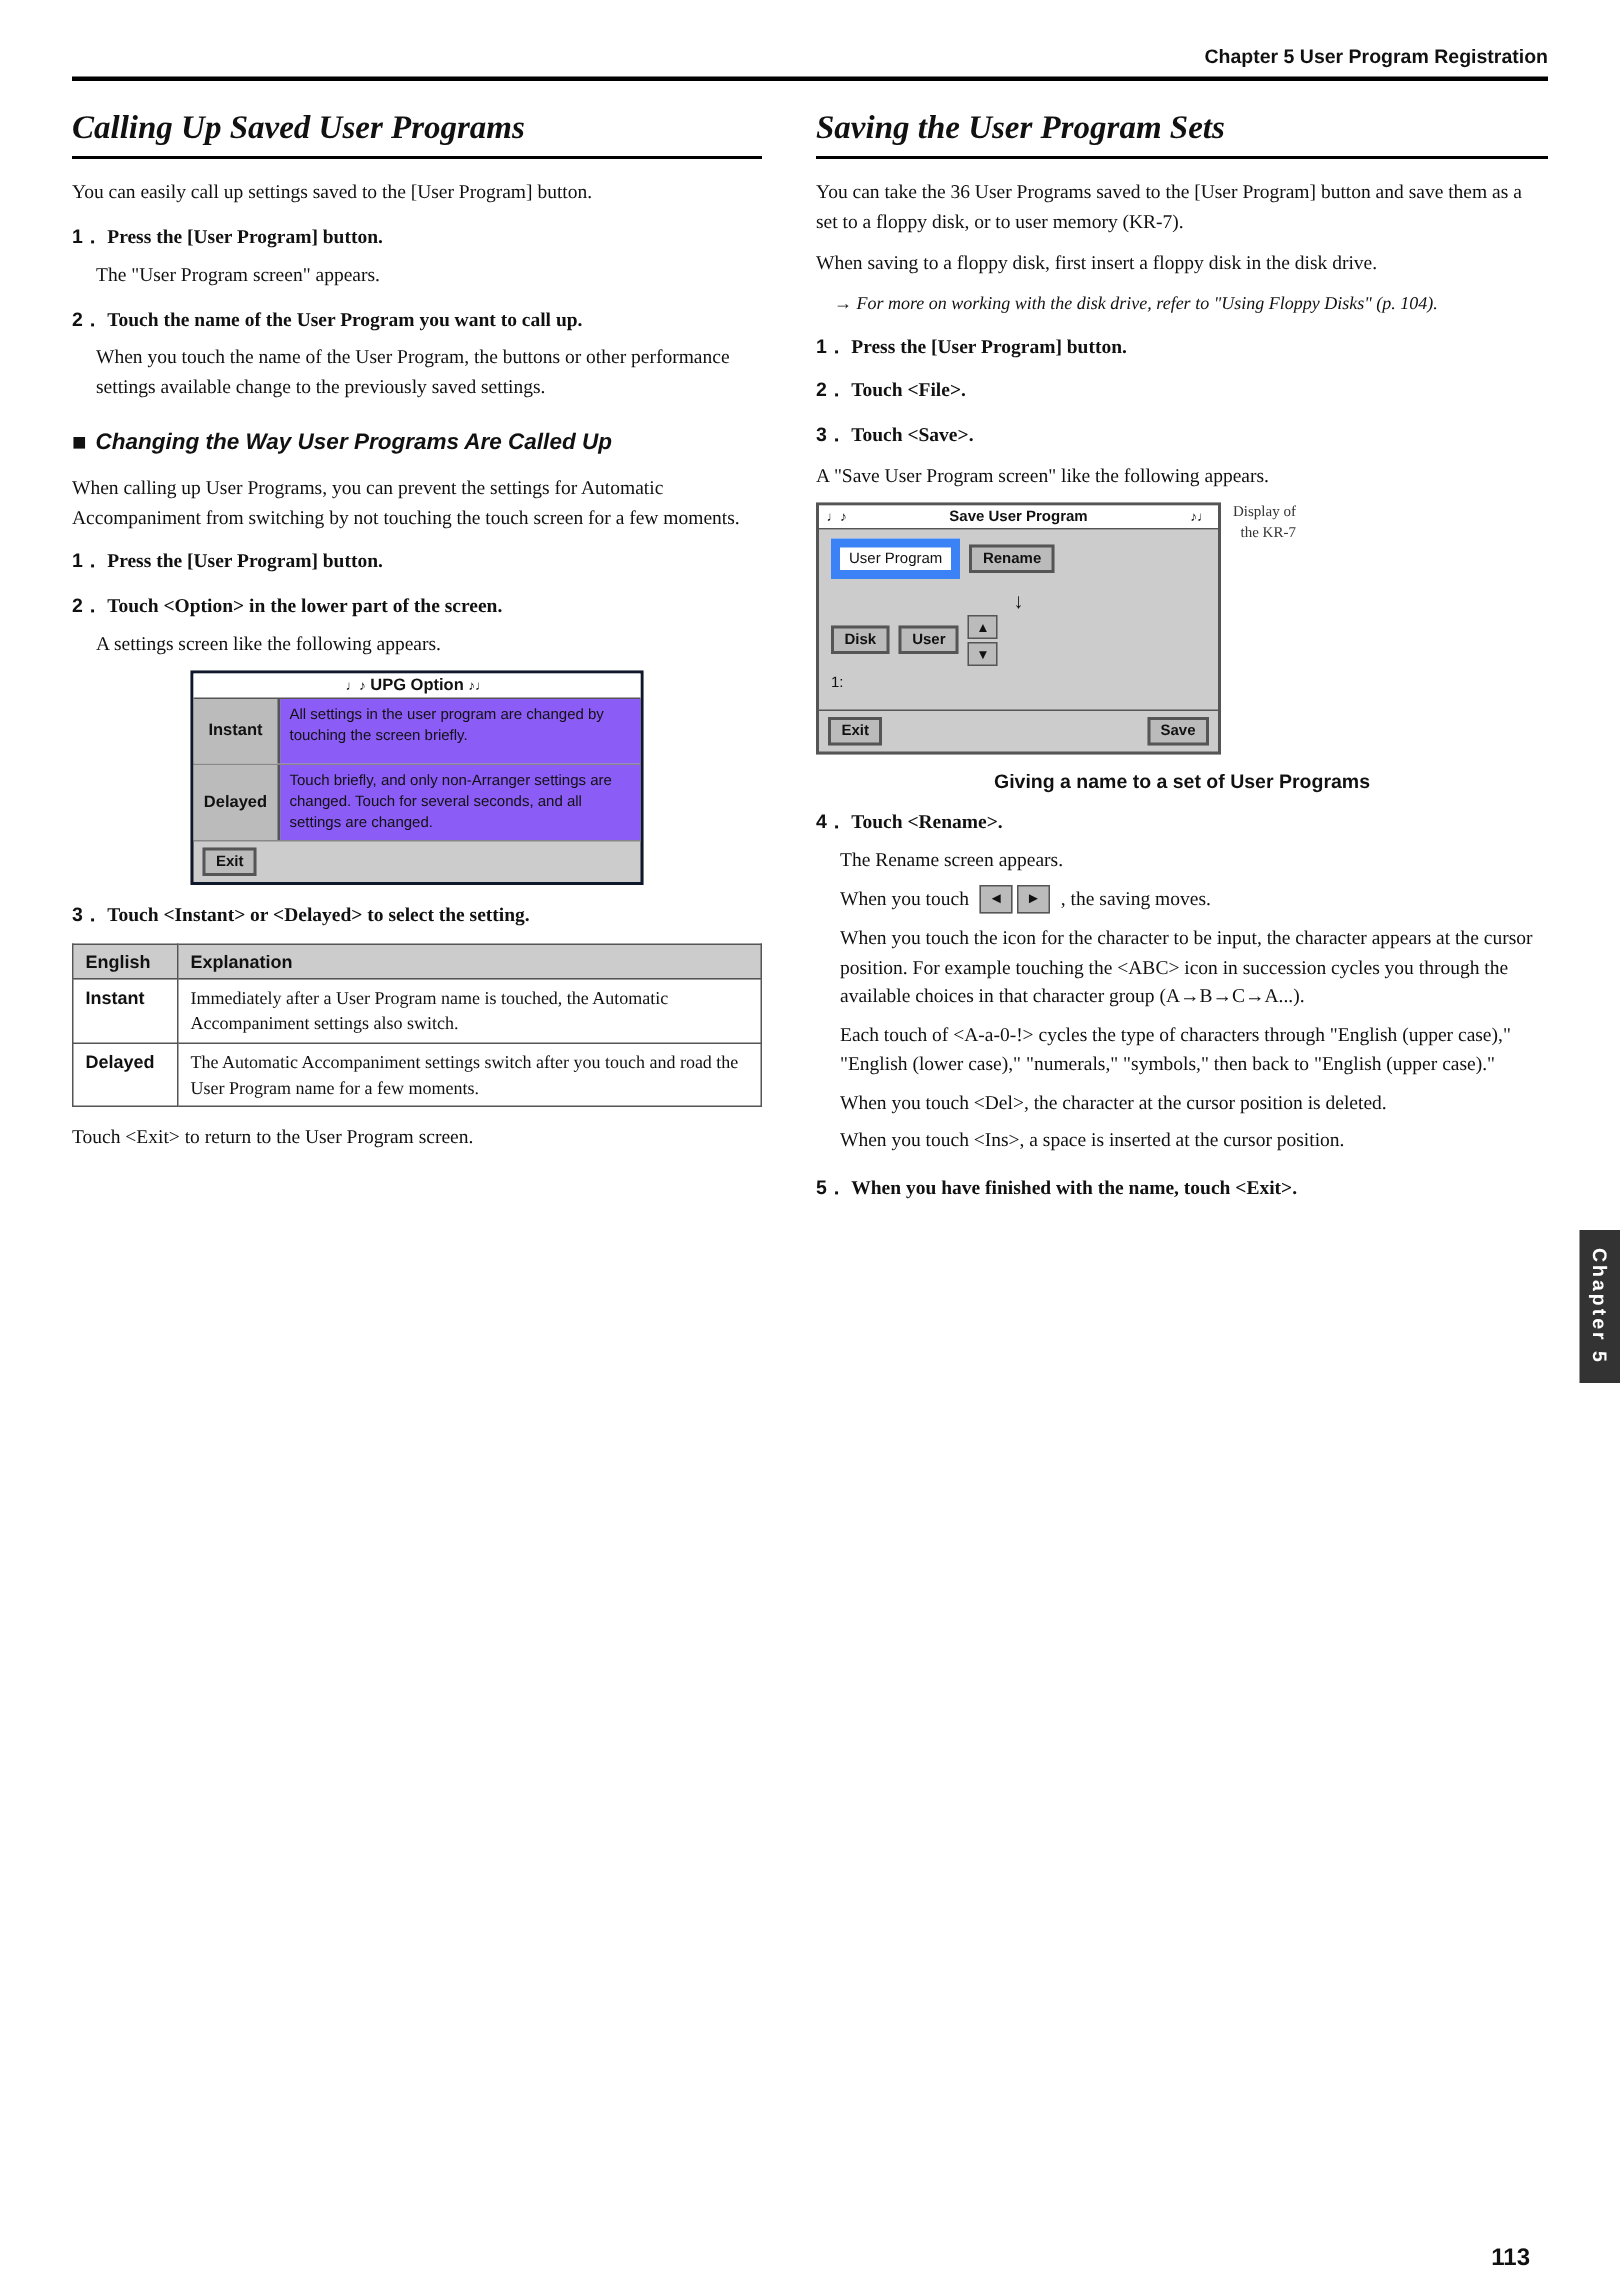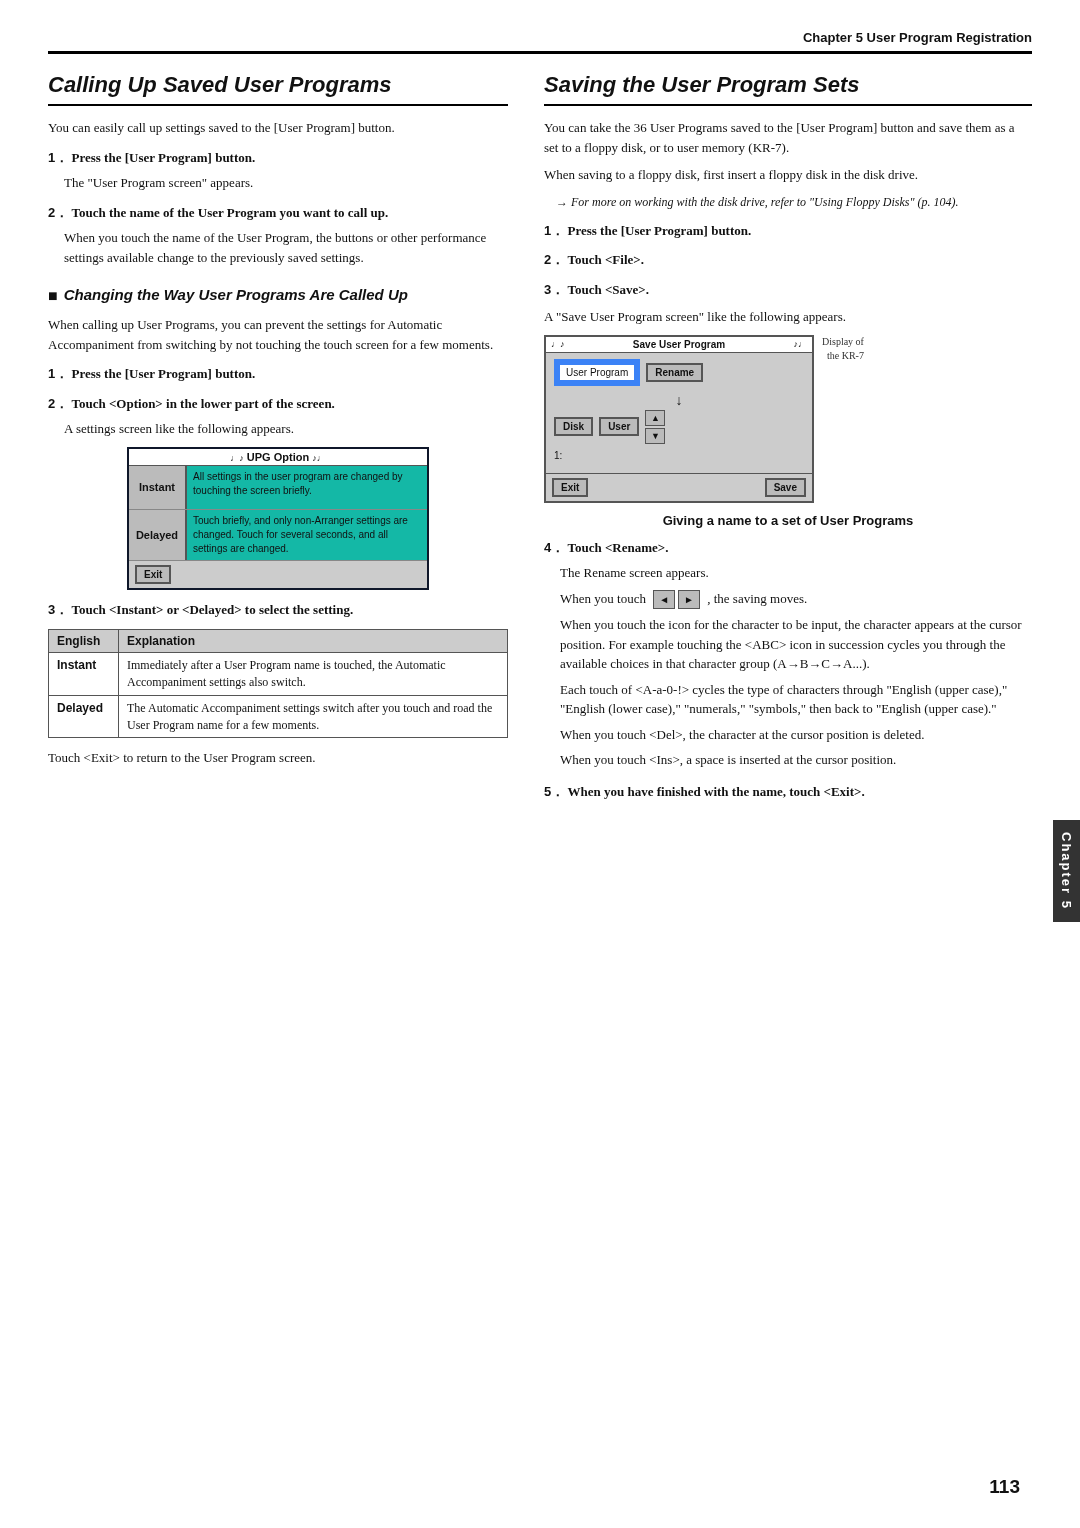--- a/index.html
+++ b/index.html
@@ -32,21 +32,21 @@
     }
     .col-left {
       width: 460px;
       flex-shrink: 0;
     }
     .col-right {
       flex: 1;
     }
     
     .section-title {
-      font-family: Liberation Sans, sans-serif;
+      font-family: Liberation Serif, serif;
       font-size: 22px;
       font-weight: bold;
       font-style: italic;
       border-bottom: 2px solid #000;
       padding-bottom: 6px;
       margin-bottom: 12px;
       line-height: 1.2;
     }
     .subsection-title {
       font-family: Arial, sans-serif;
@@ -138,21 +138,21 @@
       font-weight: bold;
       font-size: 11px;
       padding: 4px 2px;
       text-align: center;
     }
     .instant-desc {
       flex: 1;
       padding: 4px 6px;
       font-size: 10px;
       line-height: 1.4;
-      background: #14b8a6;
+      background: #8b5cf6;
     }
     .exit-btn-row {
       display: flex;
       justify-content: flex-start;
       padding: 4px 6px;
     }
     
     table {
       border-collapse: collapse;
       width: 100%;
@@ -267,24 +267,24 @@
       text-orientation: mixed;
       font-family: Arial, sans-serif;
       font-size: 13px;
       font-weight: bold;
       padding: 12px 6px;
       letter-spacing: 2px;
     }
     
     .page-number {
       position: absolute;
-      bottom: 30px;
+      bottom: 13px;
       right: 60px;
       font-family: Arial, sans-serif;
-      font-size: 19px;
+      font-size: 16px;
       font-weight: bold;
     }
   </style>
 </head>
 <body>
 
 <div class="page-wrapper">
 
   <div class="chapter-header">
     <span>Chapter 5  User Program Registration</span>

